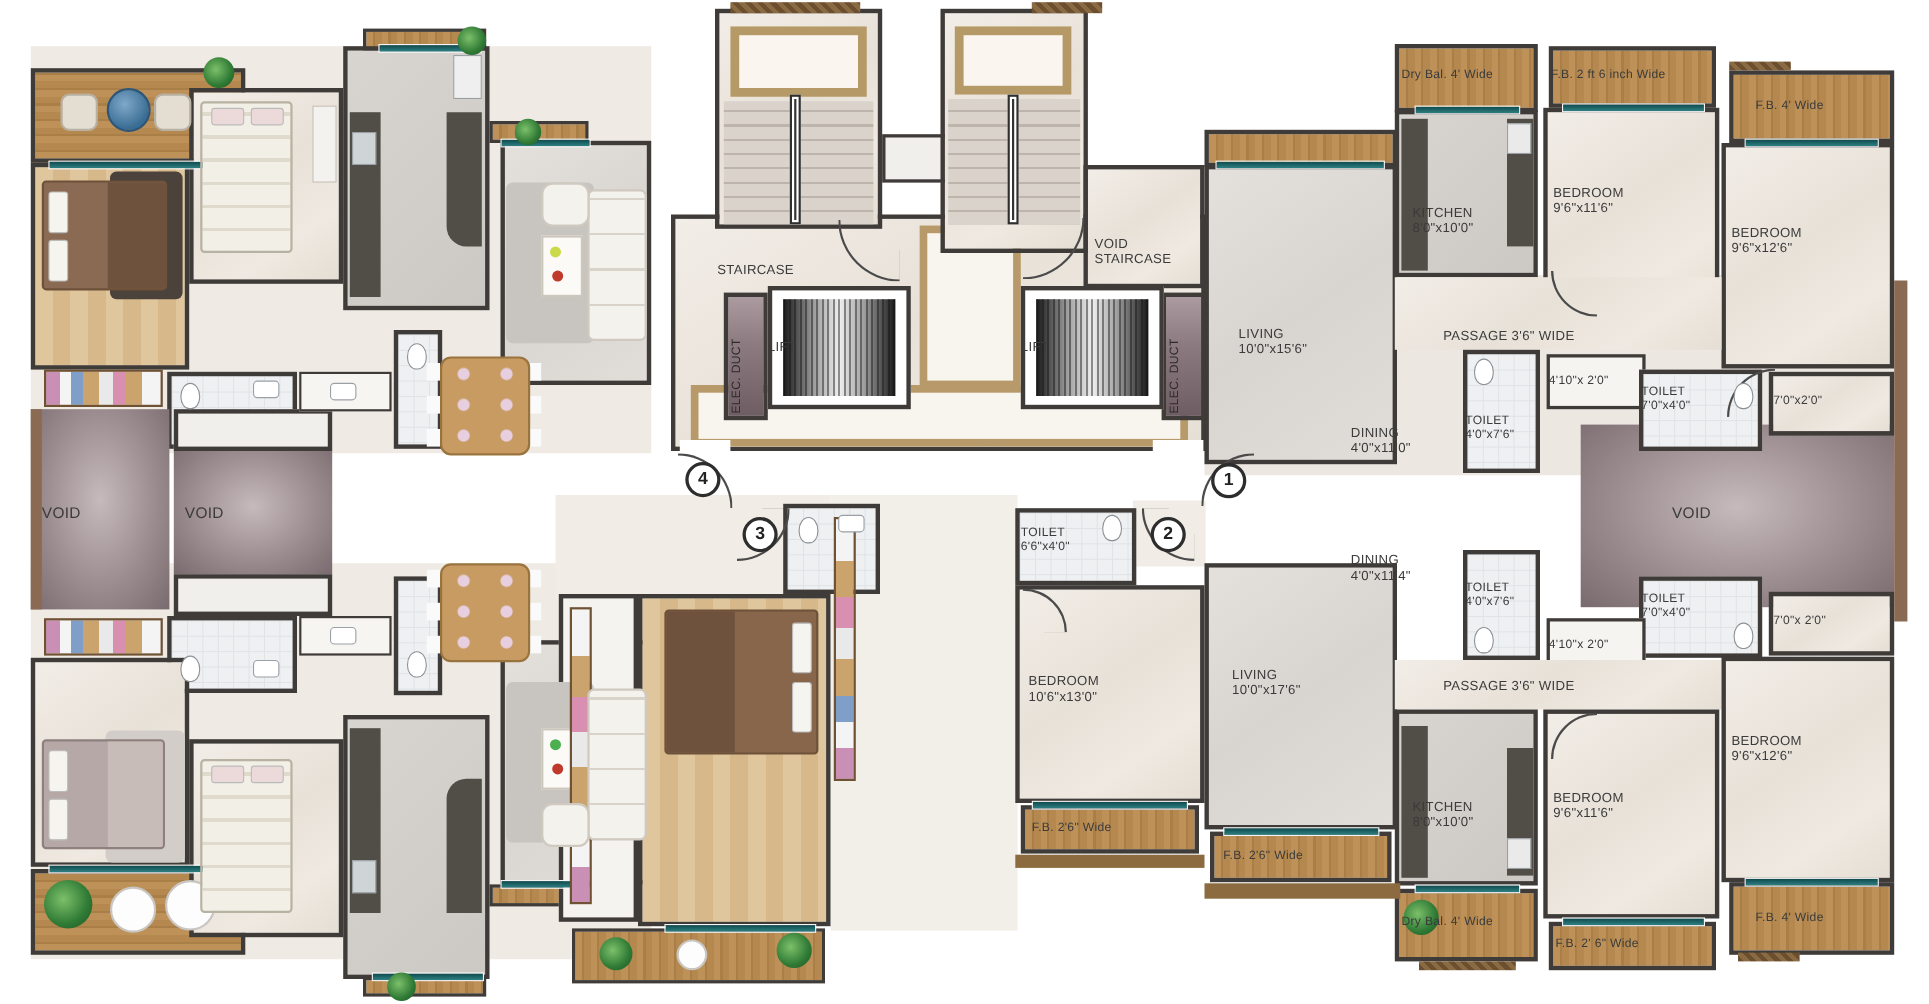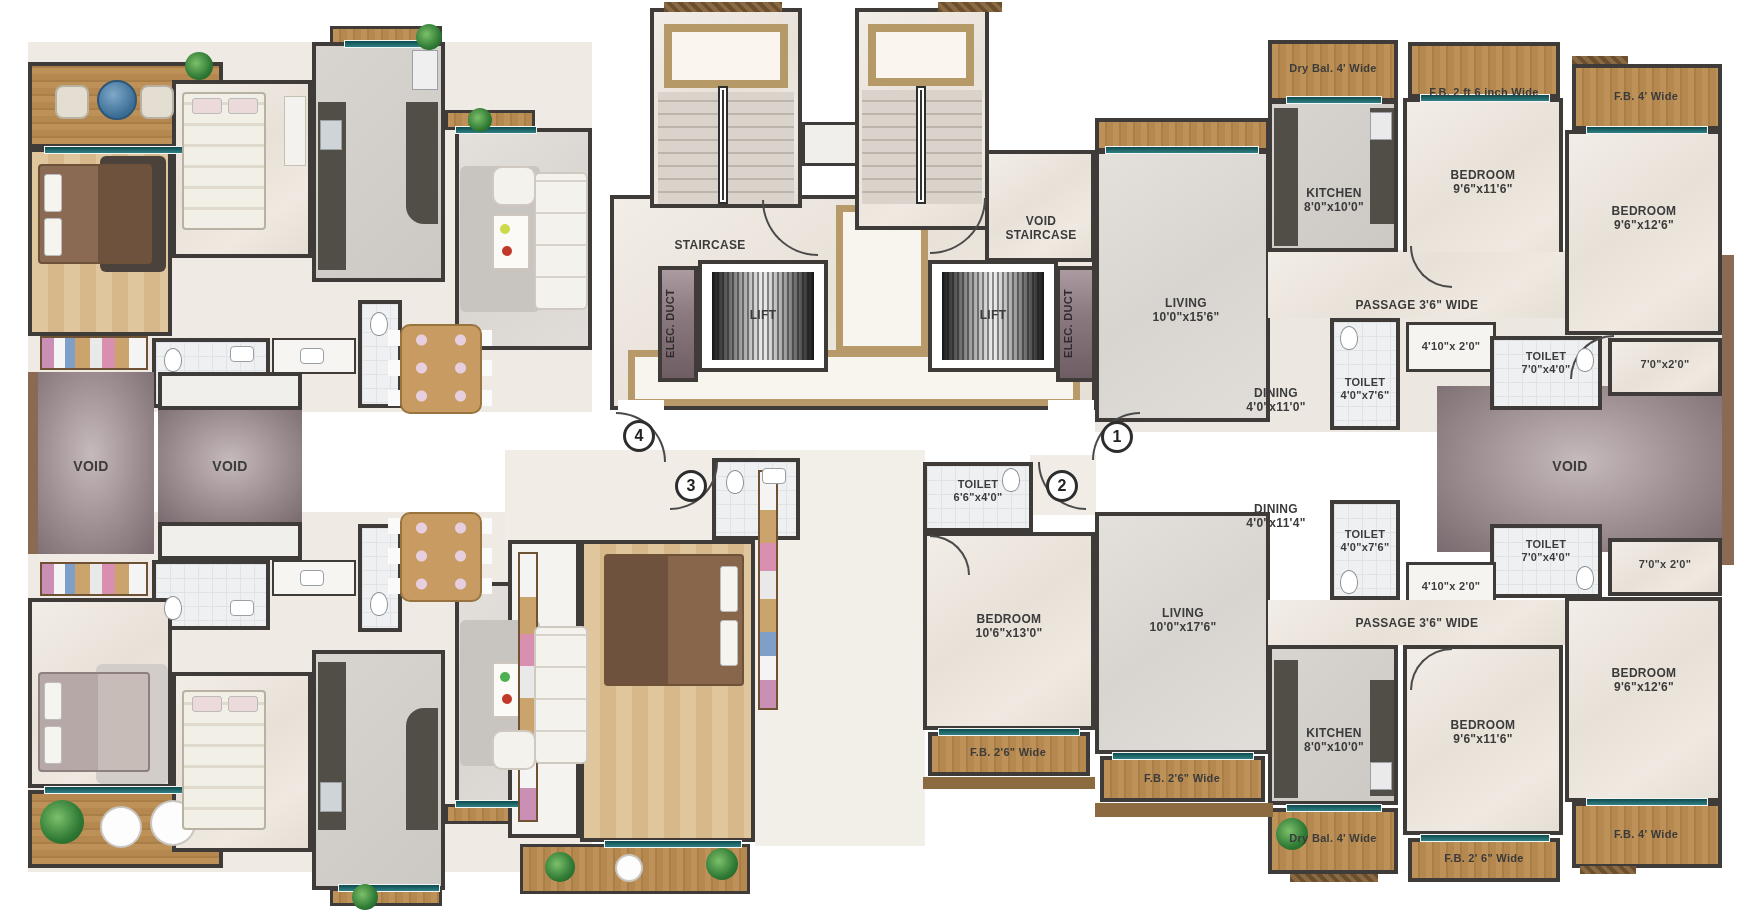--- a/index.html
+++ b/index.html
@@ -14,21 +14,21 @@
   .f-wood{background:repeating-linear-gradient(90deg,#bd9158 0 6px,#aa7e47 6px 8px,#b5884f 8px 14px);}
   .f-wood-v{background:repeating-linear-gradient(0deg,#bd9158 0 6px,#aa7e47 6px 8px,#b5884f 8px 14px);}
   .f-woodfloor{background:repeating-linear-gradient(90deg,#e0c69d 0 16px,#d6b88b 16px 32px);}
   .f-void{background:radial-gradient(ellipse at 50% 45%,#c6babc,#9c8d90 55%,#786a6e);}
   .f-duct{background:linear-gradient(180deg,#ab9aa0,#8b7a80 40%,#6e5e64);}
   .f-slab{background:#f1efec;}
   .f-gold{position:absolute;box-sizing:border-box;border:7px solid #b7996a;background:#f8f4ee;z-index:3;}
   .f-lift{background-image:repeating-linear-gradient(90deg,rgba(20,20,20,.45) 0 2px,rgba(255,255,255,0) 2px 5px),linear-gradient(90deg,#191919,#9f9f9f 28%,#efefef 50%,#9f9f9f 72%,#191919);}
   .stairs{background:repeating-linear-gradient(0deg,#d9d3cb 0 11px,#bdb5ab 11px 13px);}
   .hatch{position:absolute;background:repeating-linear-gradient(45deg,#6b4f2e 0 4px,#8a6a42 4px 8px);z-index:4;}
-  .label{position:absolute;color:#3b3b3b;font-weight:700;font-size:12px;line-height:1.2;text-align:center;letter-spacing:.3px;white-space:nowrap;z-index:20;}
+  .label{position:absolute;color:#3b3b3b;font-weight:400;font-size:12px;line-height:1.2;text-align:left;letter-spacing:.3px;white-space:nowrap;z-index:20;}
   .label .dims{display:block;}
   .sm{font-size:11px;}
   .wrap{white-space:normal;}
   .vlabel{writing-mode:vertical-rl;transform:rotate(180deg);white-space:nowrap;}
   .window{position:absolute;background:linear-gradient(180deg,#0e4a4d,#2f8184);border:1px solid #f5f5f5;z-index:6;}
   .numcircle{position:absolute;width:32px;height:32px;border-radius:50%;background:#fff;border:3px solid #2d2d2d;display:flex;align-items:center;justify-content:center;font-weight:700;font-size:16px;color:#222;z-index:30;box-sizing:border-box;}
   .arc{position:absolute;z-index:8;box-sizing:border-box;}
   .furn{position:absolute;z-index:10;box-sizing:border-box;}
   .bed{position:absolute;z-index:11;box-sizing:border-box;border:2px solid #6d5138;border-radius:4px;}
   .pillow{position:absolute;background:#f6f4ef;border:1px solid #bbb;border-radius:3px;}
@@ -122,21 +122,21 @@
   <div class="room f-grey" style="left:1268px;top:100px;width:130px;height:152px;"></div>
   <div class="counter" style="left:1274px;top:108px;width:24px;height:138px;"></div>
   <div class="counter" style="left:1370px;top:108px;width:24px;height:116px;"></div>
   <div class="furn" style="left:1370px;top:112px;width:22px;height:28px;background:#eaeaea;border:1px solid #9aa0a5;"></div>
   <div class="label" style="left:1284px;top:186px;width:100px;">
     <span>KITCHEN</span>
     <span class="dims">8'0"x10'0"</span>
   </div>
 
   <div class="room f-wood" style="left:1408px;top:42px;width:152px;height:56px;"></div>
-  <div class="label sm" style="left:1410px;top:62px;width:148px;margin-top:24px;">F.B. 2 ft 6 inch Wide</div>
+  <div class="label sm" style="left:1410px;top:62px;width:148px;">F.B. 2 ft 6 inch Wide</div>
   <div class="window" style="left:1420px;top:94px;width:128px;height:6px;"></div>
   <div class="room f-marble" style="left:1403px;top:98px;width:160px;height:190px;"></div>
   <div class="label" style="left:1412px;top:168px;width:142px;">
     <span>BEDROOM</span>
     <span class="dims">9'6"x11'6"</span>
   </div>
   <div class="arc" style="left:1410px;top:246px;width:42px;height:42px;border-left:2px solid #4a4a4a;border-bottom:2px solid #4a4a4a;border-radius:0 0 0 100%;"></div>
 
   <div class="hatch" style="left:1572px;top:56px;width:56px;height:8px;"></div>
   <div class="room f-wood" style="left:1572px;top:64px;width:150px;height:66px;"></div>

